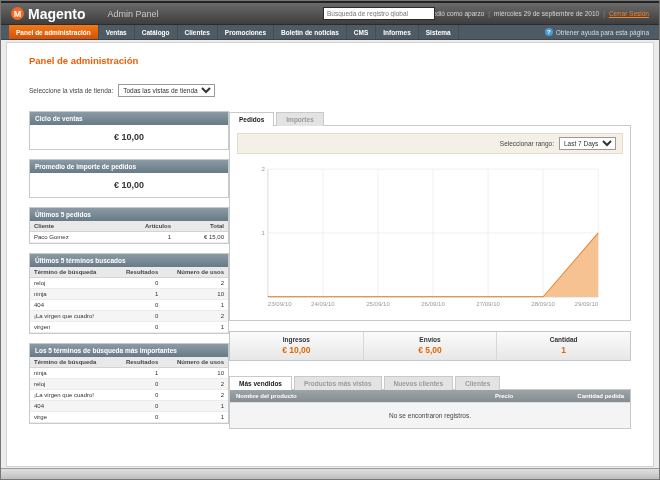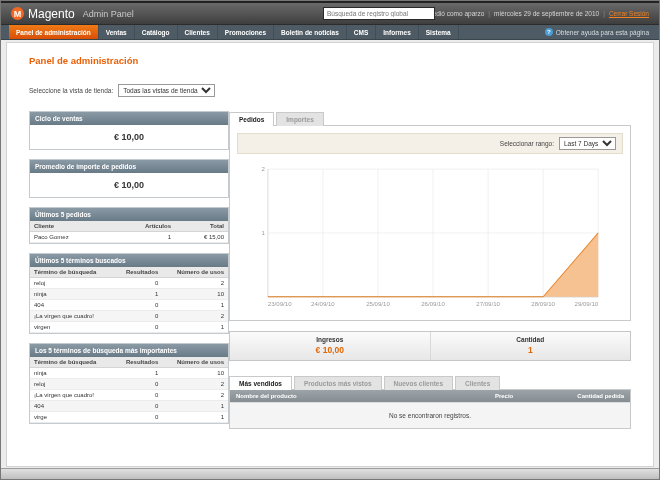--- a/index.html
+++ b/index.html
@@ -5,22 +5,22 @@
   * { margin:0; padding:0; box-sizing:border-box; }
   html,body { background:#9a9a9a; }
   body { font-family:"Liberation Sans", sans-serif; }
   .screen { width:660px; height:480px; background:#ececec; position:relative; overflow:hidden; border:1px solid #777; }
   .browser-top { height:2px; background:#222; }
 
   
   .header { height:22px; background:linear-gradient(#6a6a6a,#3e3e3e); display:flex; align-items:center; padding:0 10px; position:relative; border-bottom:1px solid #2c2c2c; }
   .logo { display:flex; align-items:center; gap:4px; cursor:pointer; }
   .logo-icon { width:13px; height:13px; border-radius:50%; background:#f26822; color:#fff; font-size:9px; font-weight:bold; display:flex; align-items:center; justify-content:center; }
-  .logo-text { color:#fff; font-weight:normal; font-size:12px; }
-  .logo-suffix { color:#c9c9c9; font-size:9px; margin-left:4px; }
+  .logo-text { color:#fff; font-weight:bold; font-size:14px; }
+  .logo-suffix { color:#c9c9c9; font-size:9px; margin-left:18px; }
   .header-search { position:absolute; left:322px; top:4px; width:112px; height:13px; font-size:6.5px; border:1px solid #2a2a2a; padding:0 3px; color:#666; font-family:"Liberation Sans",sans-serif; }
   .header-info { margin-left:auto; display:flex; align-items:center; gap:4px; font-size:6.5px; color:#d5d5d5; }
   .header-info .sep { color:#888; }
   .logout { color:#f58220; text-decoration:underline; cursor:pointer; }
 
   
   .nav { height:15px; background:#4e5b64; display:flex; align-items:stretch; padding-left:8px; position:relative; border-bottom:1px solid #39444b; }
   .nav-items { display:flex; align-items:stretch; }
   .nav-item { padding:0 7px; display:flex; align-items:center; font-weight:bold; font-size:6.5px; color:#fff; border-right:1px solid #414e57; cursor:pointer; white-space:nowrap; }
   .nav-item.active { background:linear-gradient(#f07b16,#d94e06); }
@@ -269,20 +269,24 @@
               </svg>
           </div>
         </div>
 
         <div class="stats" id="stats">
             <div class="stat">
               <div class="stat-label">Ingresos</div>
               <div class="stat-value">€ 10,00</div>
             </div>
             <div class="stat">
+              <div class="stat-label">Envíos</div>
+              <div class="stat-value">€ 5,00</div>
+            </div>
+            <div class="stat">
               <div class="stat-label">Cantidad</div>
               <div class="stat-value">1</div>
             </div>
           </div>
 
         <div class="tabs bottom-tabs" id="bottom-tabs">
             <div class="tab active">Más vendidos</div>
             <div class="tab dim">Productos más vistos</div>
             <div class="tab dim">Nuevos clientes</div>
             <div class="tab dim">Clientes</div>

